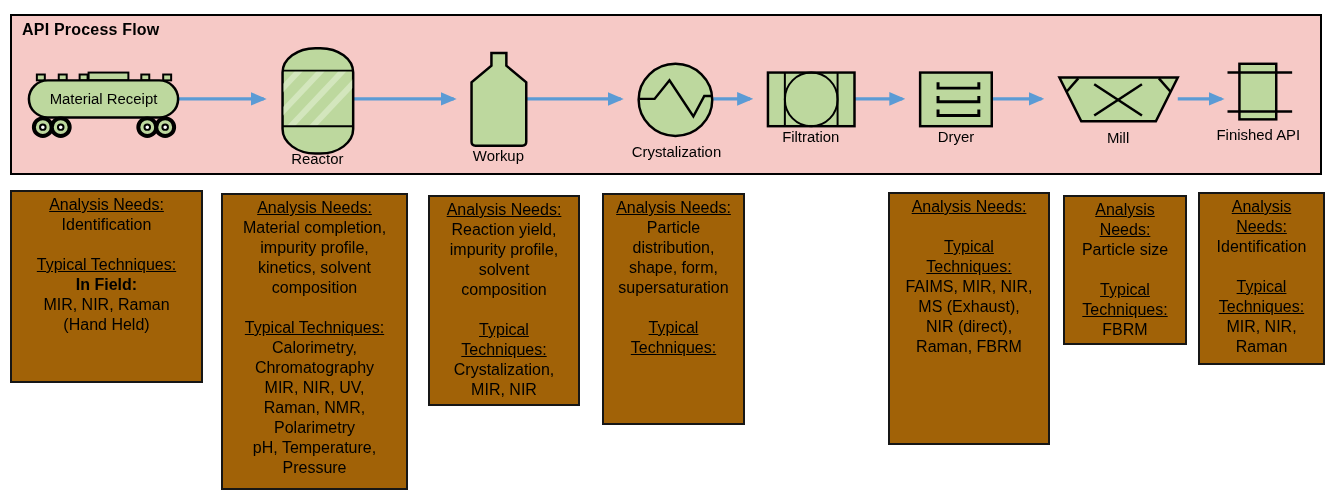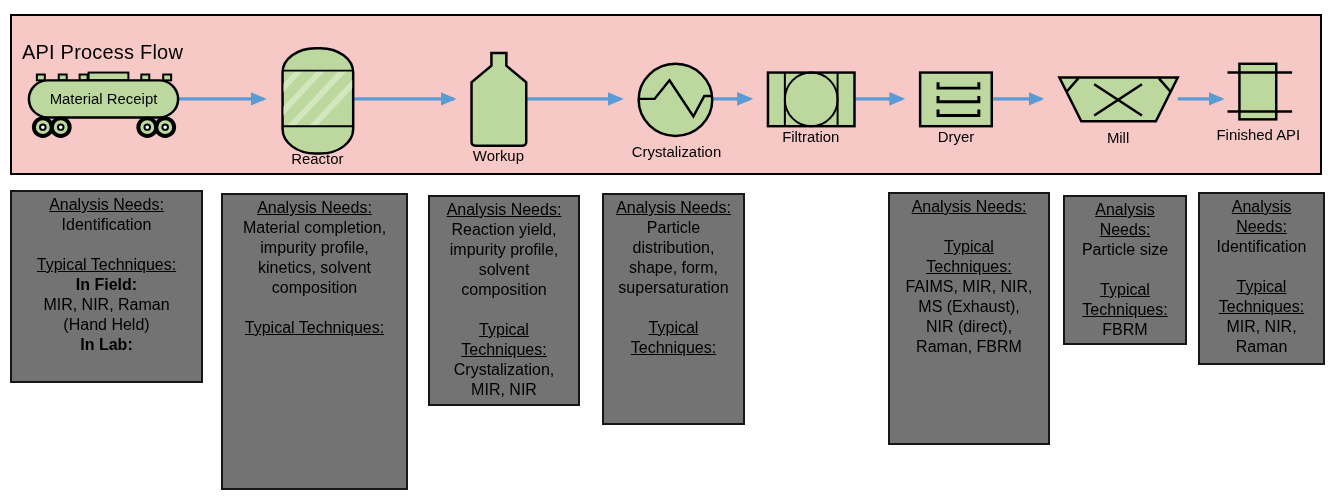--- a/index.html
+++ b/index.html
@@ -7,27 +7,27 @@
     width:1335px;height:503px;position:relative;background:#ffffff;
     font-family:"Liberation Sans",sans-serif;color:#000;
   }
   
   .banner{
     position:absolute;left:10px;top:14px;width:1312px;height:161px;
     background:#F6C9C6;border:2.5px solid #000;box-sizing:border-box;
   }
   .banner-title{
     position:absolute;left:10px;top:5px;
-    font-size:20px;font-weight:normal;letter-spacing:.2px;margin-top:20px;
+    font-size:16px;font-weight:bold;letter-spacing:.2px;
   }
   .flow-svg{position:absolute;left:0;top:0;width:100%;height:100%;display:block;}
   .flow-svg text{font-family:"Liberation Sans",sans-serif;font-size:15px;fill:#000;}
   
   .abox{
-    position:absolute;background:#737373;border:2px solid #161616;
+    position:absolute;background:#a16207;border:2px solid #161616;
     box-sizing:border-box;text-align:center;
     font-size:16px;line-height:20px;padding:3px 2px 0 2px;overflow:hidden;
   }
   .u{text-decoration:underline;white-space:pre-line;}
   .pre{white-space:pre-line;}
   .bold{font-weight:bold;}
   .gap{height:20px;}
 </style>
 </head>
 <body>
@@ -143,31 +143,37 @@
 </div>
 
 <div class="abox" style="left:10px;top:190px;width:193px;height:193px">
   <div class="u">Analysis Needs:</div>
   <div class="pre">Identification</div>
   <div class="gap"></div>
   <div class="u">Typical Techniques:</div>
   <div class="bold">In Field:</div>
   <div class="pre">MIR, NIR, Raman
 (Hand Held)</div>
-  <div class="bold">In Lab:</div>
 </div>
 
 <div class="abox" style="left:221px;top:193px;width:187px;height:297px">
   <div class="u">Analysis Needs:</div>
   <div class="pre">Material completion,
 impurity profile,
 kinetics, solvent
 composition</div>
   <div class="gap"></div>
   <div class="u">Typical Techniques:</div>
+  <div class="pre">Calorimetry,
+Chromatography
+MIR, NIR, UV,
+Raman, NMR,
+Polarimetry
+pH, Temperature,
+Pressure</div>
 </div>
 
 <div class="abox" style="left:428px;top:195px;width:152px;height:211px">
   <div class="u">Analysis Needs:</div>
   <div class="pre">Reaction yield,
 impurity profile,
 solvent
 composition</div>
   <div class="gap"></div>
   <div class="u">Typical

